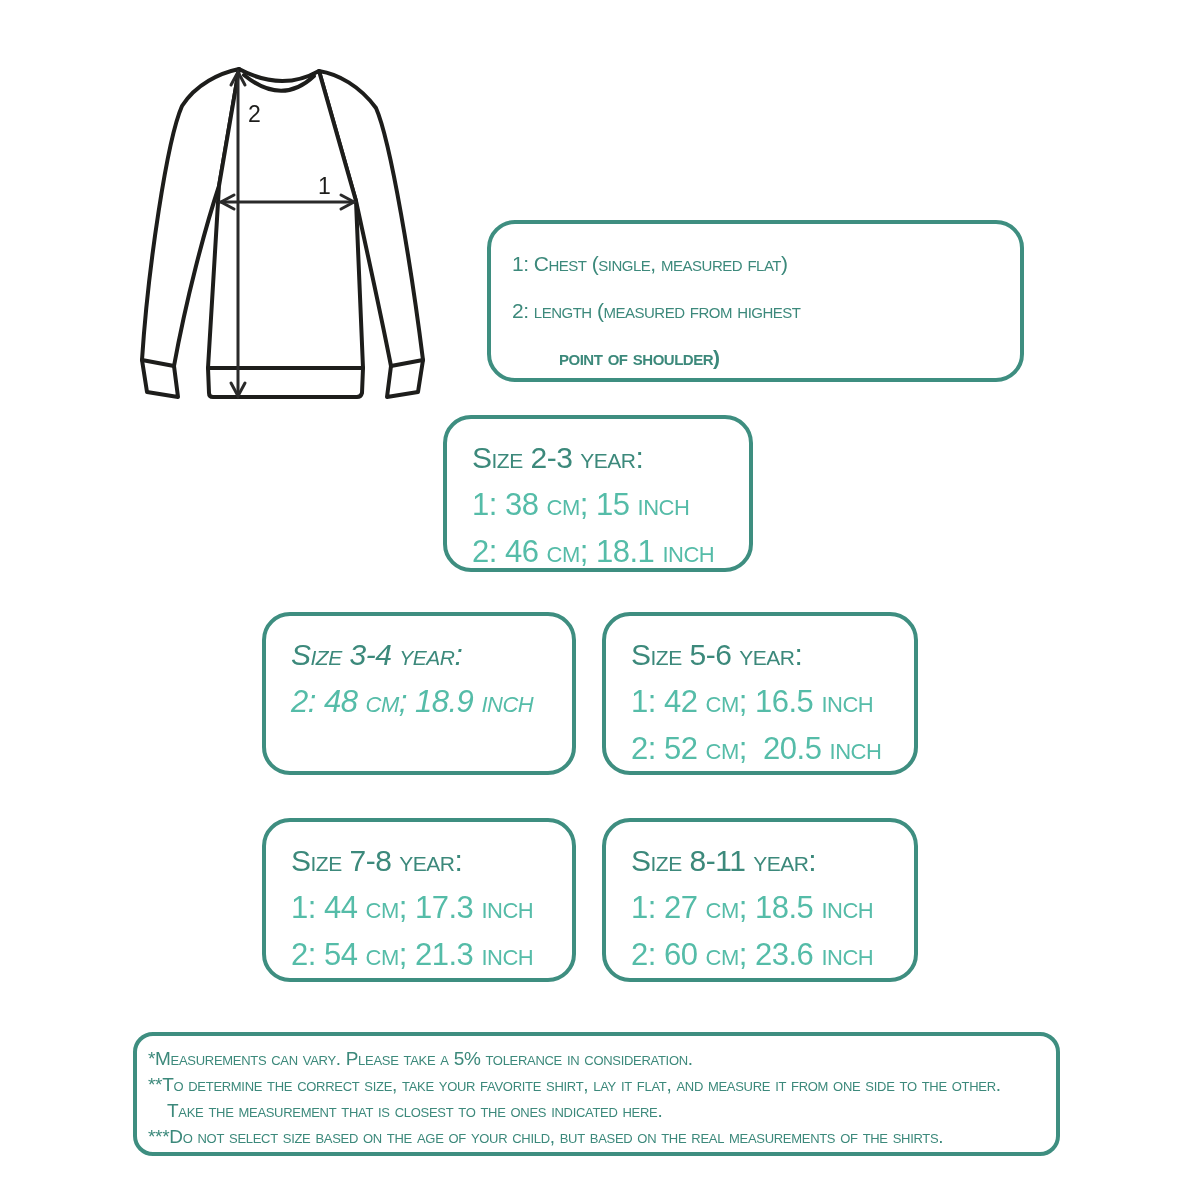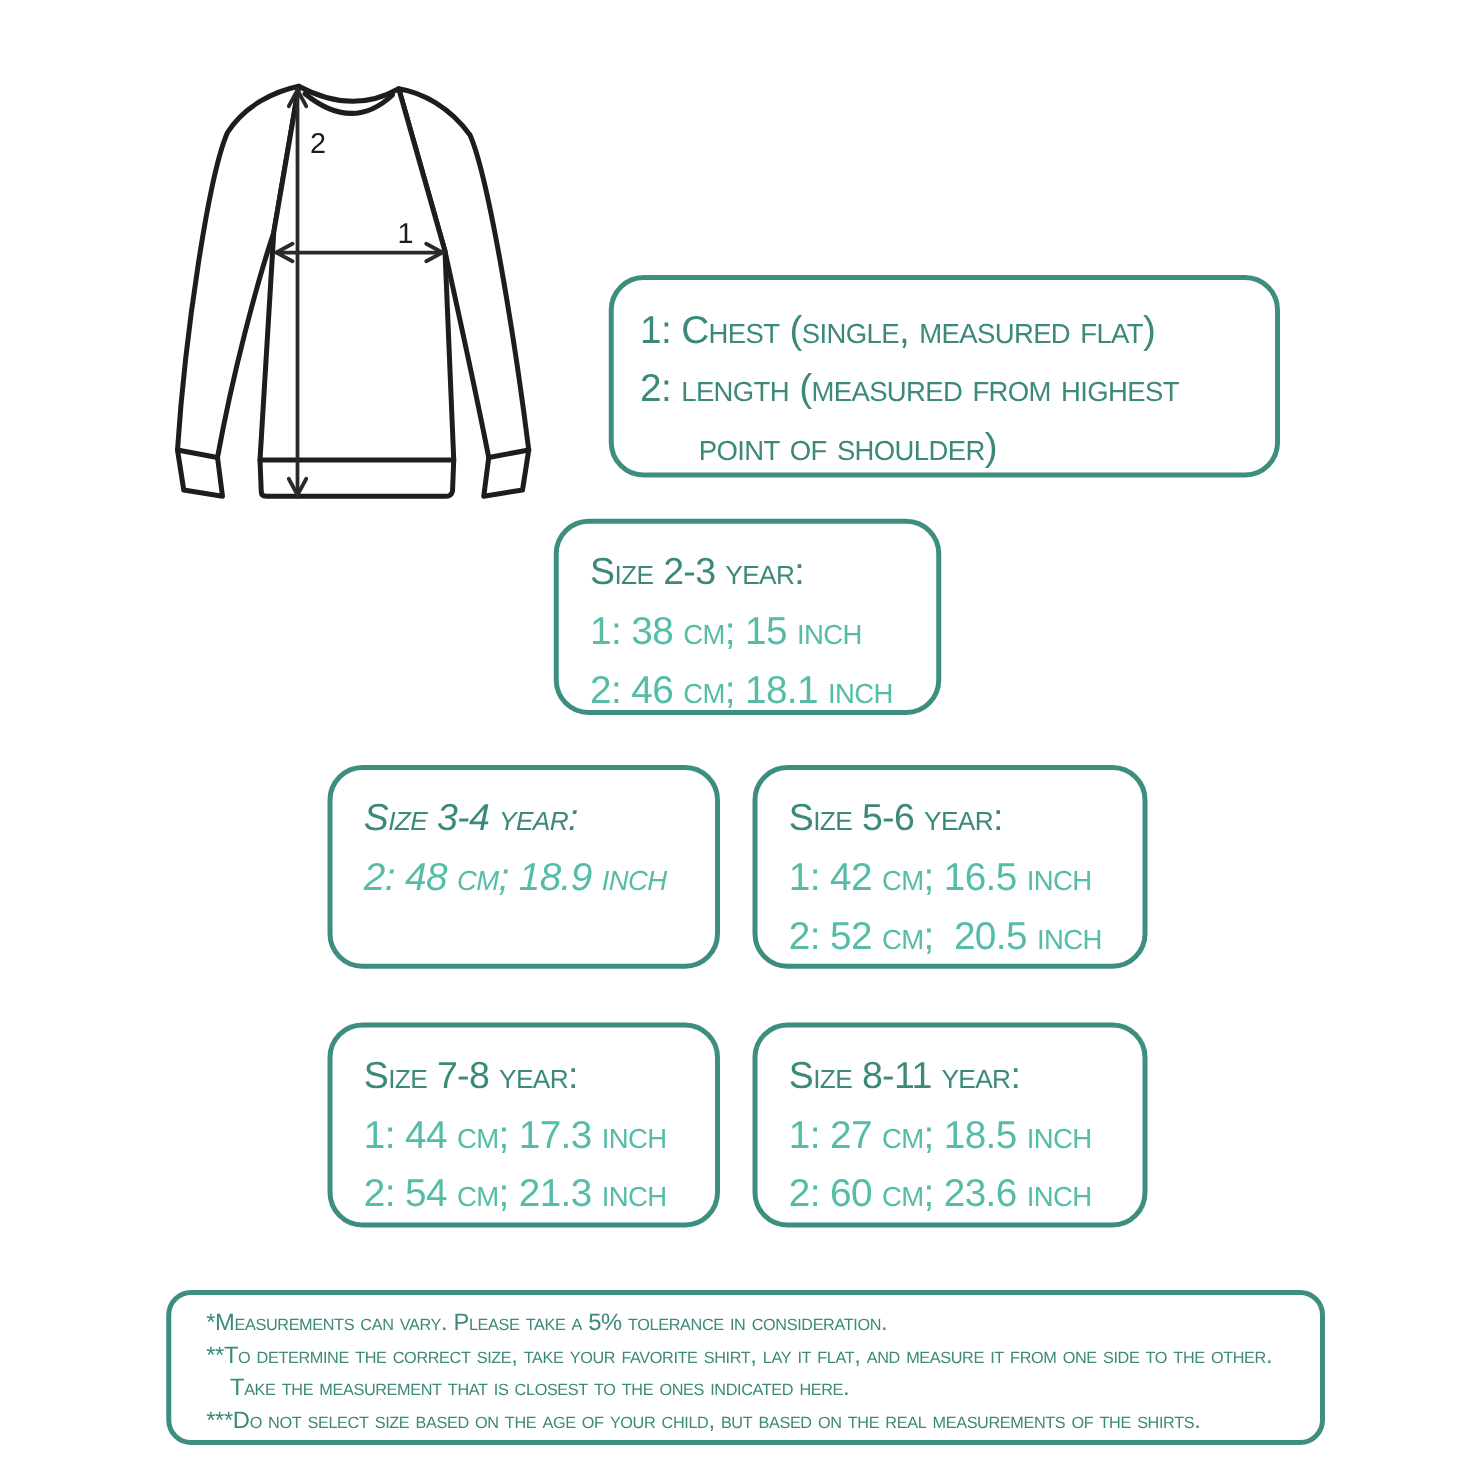--- a/index.html
+++ b/index.html
@@ -23,43 +23,43 @@
     letter-spacing:-0.5px;
     white-space:pre;
     color:var(--teal_dark);
   }
   
   .legend{
     left:487px; top:220px; width:537px; height:162px;
     padding:16px 0 0 21px;
   }
   .legend .line{
-    font-size:31px; line-height:47px; color:var(--teal_dark);
+    font-size:21px; line-height:47px; color:var(--teal_dark);
   }
-  .legend .indent{padding-left:47px;}
+  .legend .indent{padding-left:47px;font-weight:bold;}
 
   
   .size-box{padding:16px 0 0 25px;}
   .size-box .title{
     font-size:30px; line-height:46px; color:var(--teal_dark);
   }
   .size-box .val{
     font-size:31px; line-height:47px; color:var(--teal_light);
   }
   .sb-23{left:443px; top:415px; width:310px; height:157px;}
   .sb-34{left:262px; top:612px; width:314px; height:163px;font-style:italic;}
   .sb-56{left:602px; top:612px; width:316px; height:163px;}
   .sb-78{left:262px; top:818px; width:314px; height:164px;}
   .sb-911{left:602px; top:818px; width:316px; height:164px;}
 
   
   .notes{
     left:133px; top:1032px; width:927px; height:124px;
     border-radius:20px;
-    padding:10px 0 0 28px;
+    padding:10px 0 0 11px;
   }
   .notes .nline{
     font-size:19px; line-height:26px; letter-spacing:-0.3px;
     color:var(--teal_dark);
     font-variant:small-caps;
     white-space:pre;
   }
   .notes .indent{padding-left:19px;}
 
   

